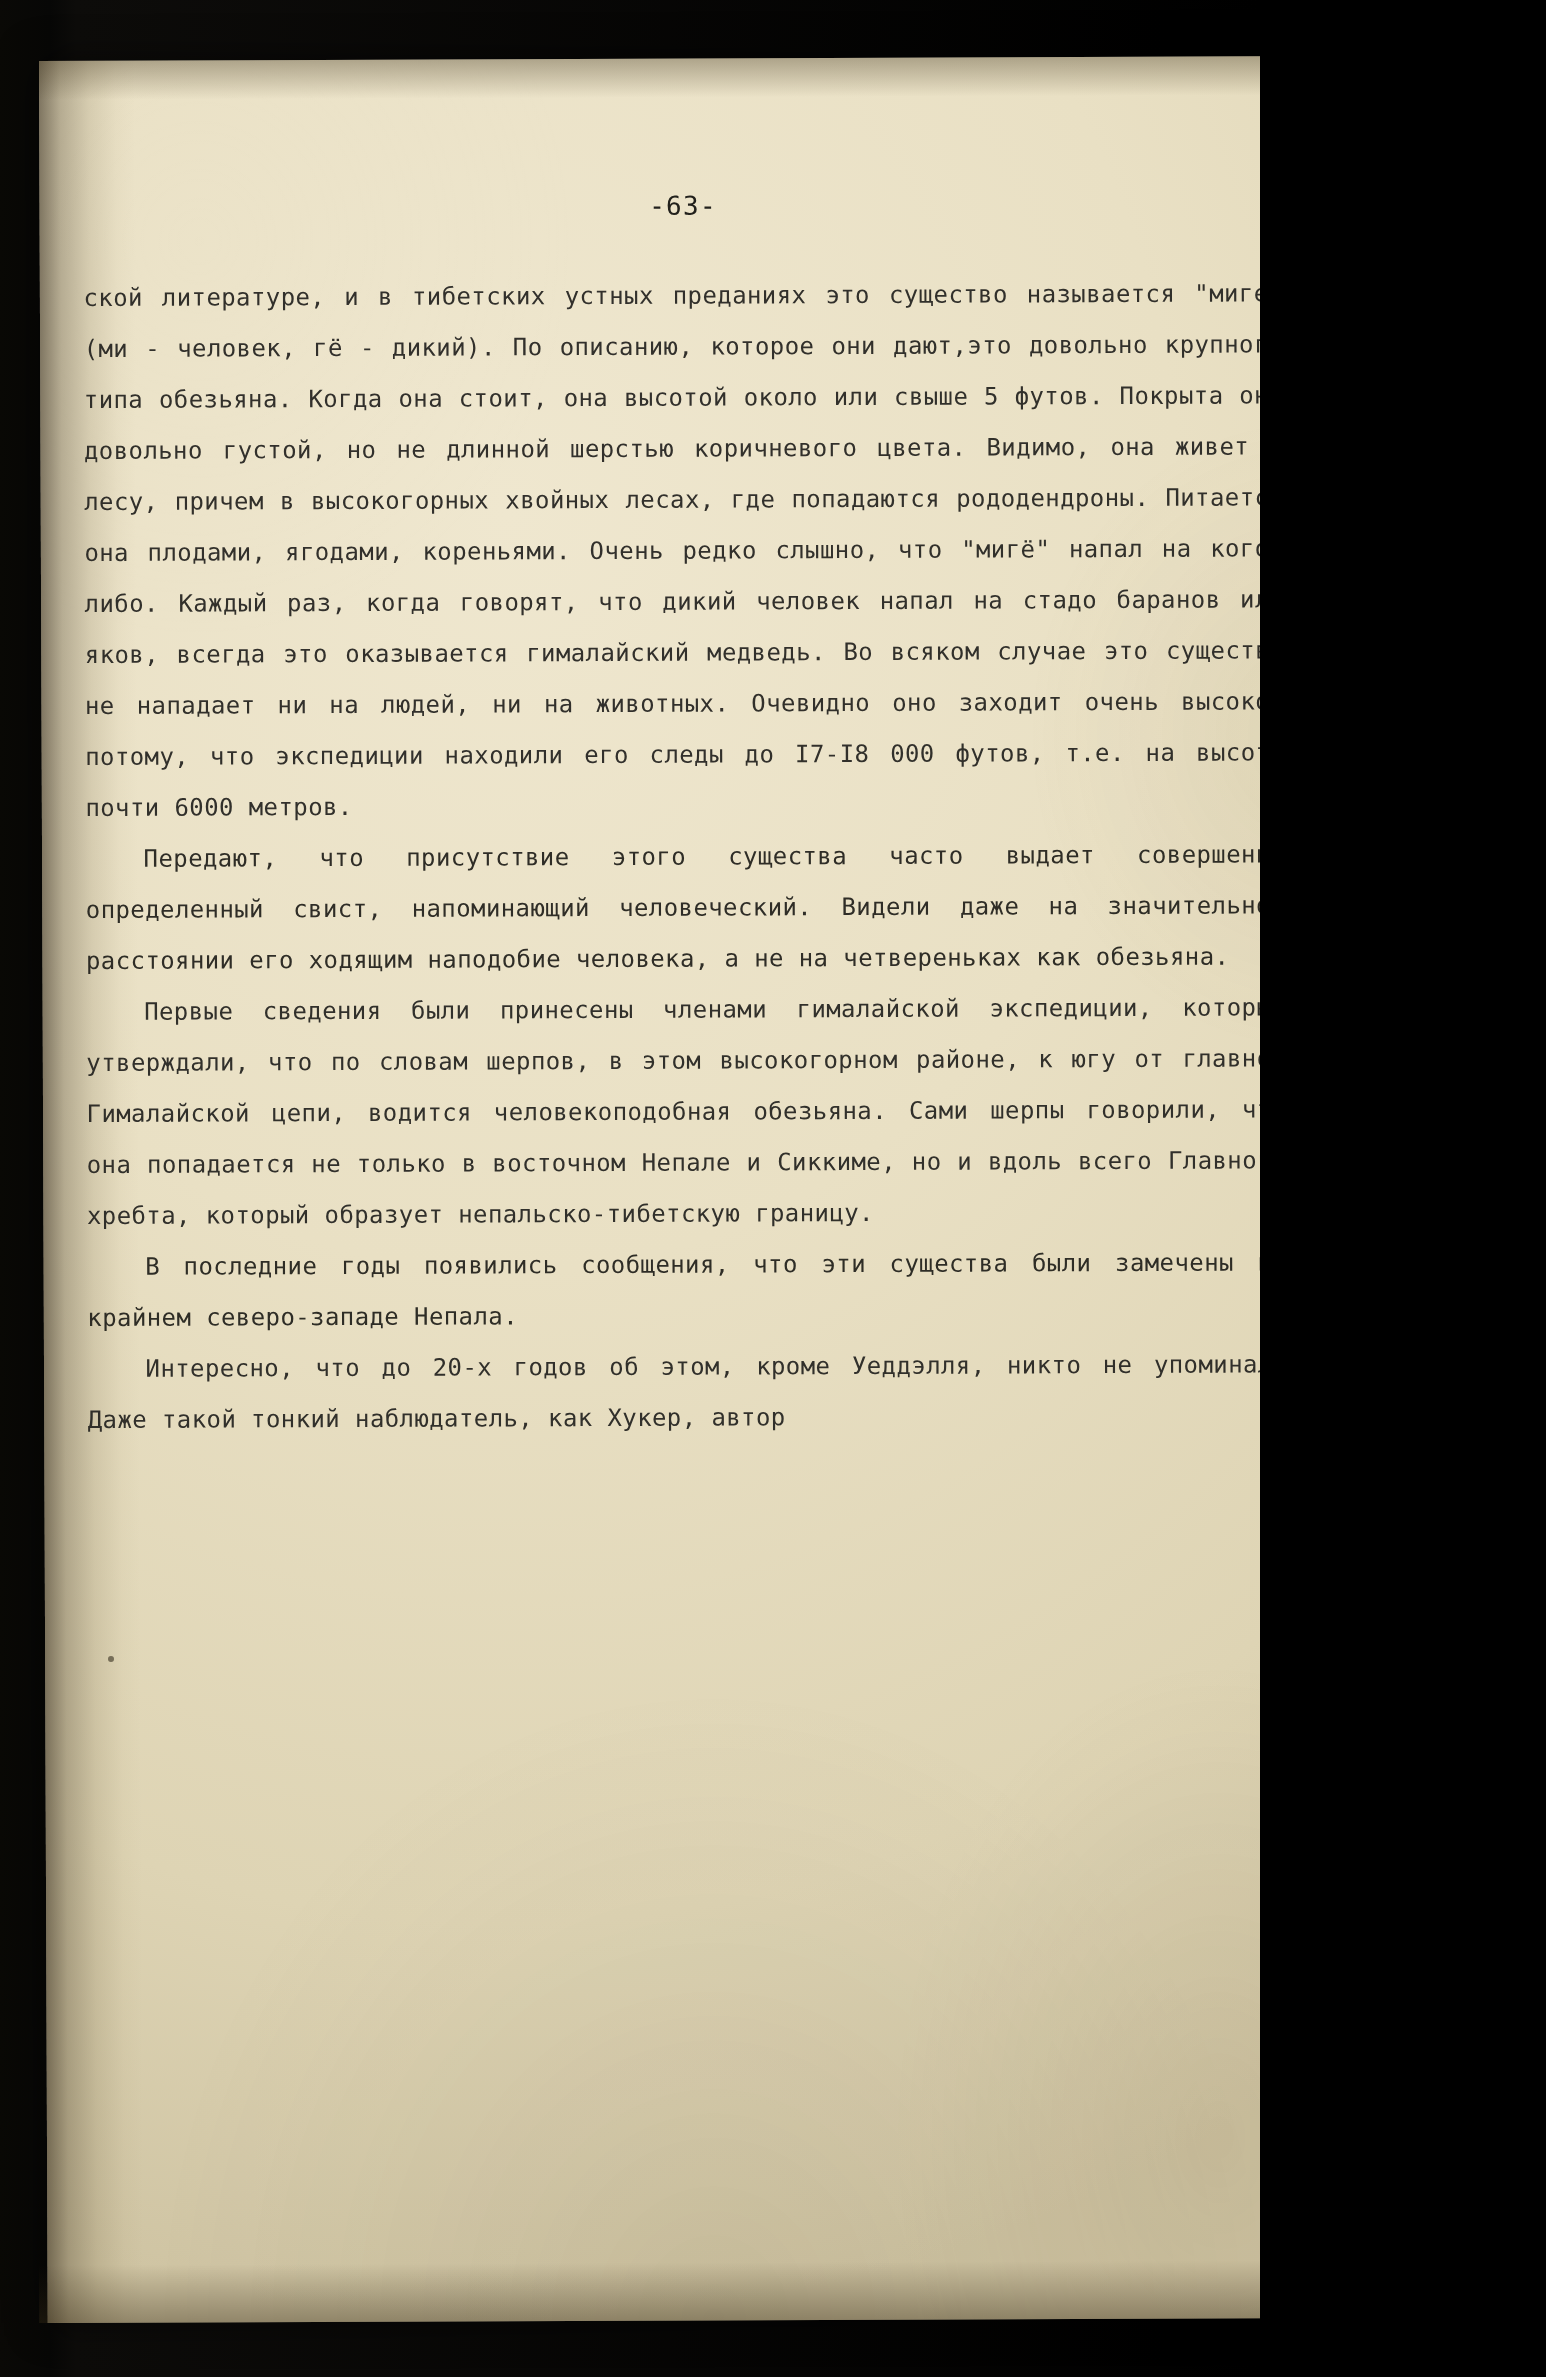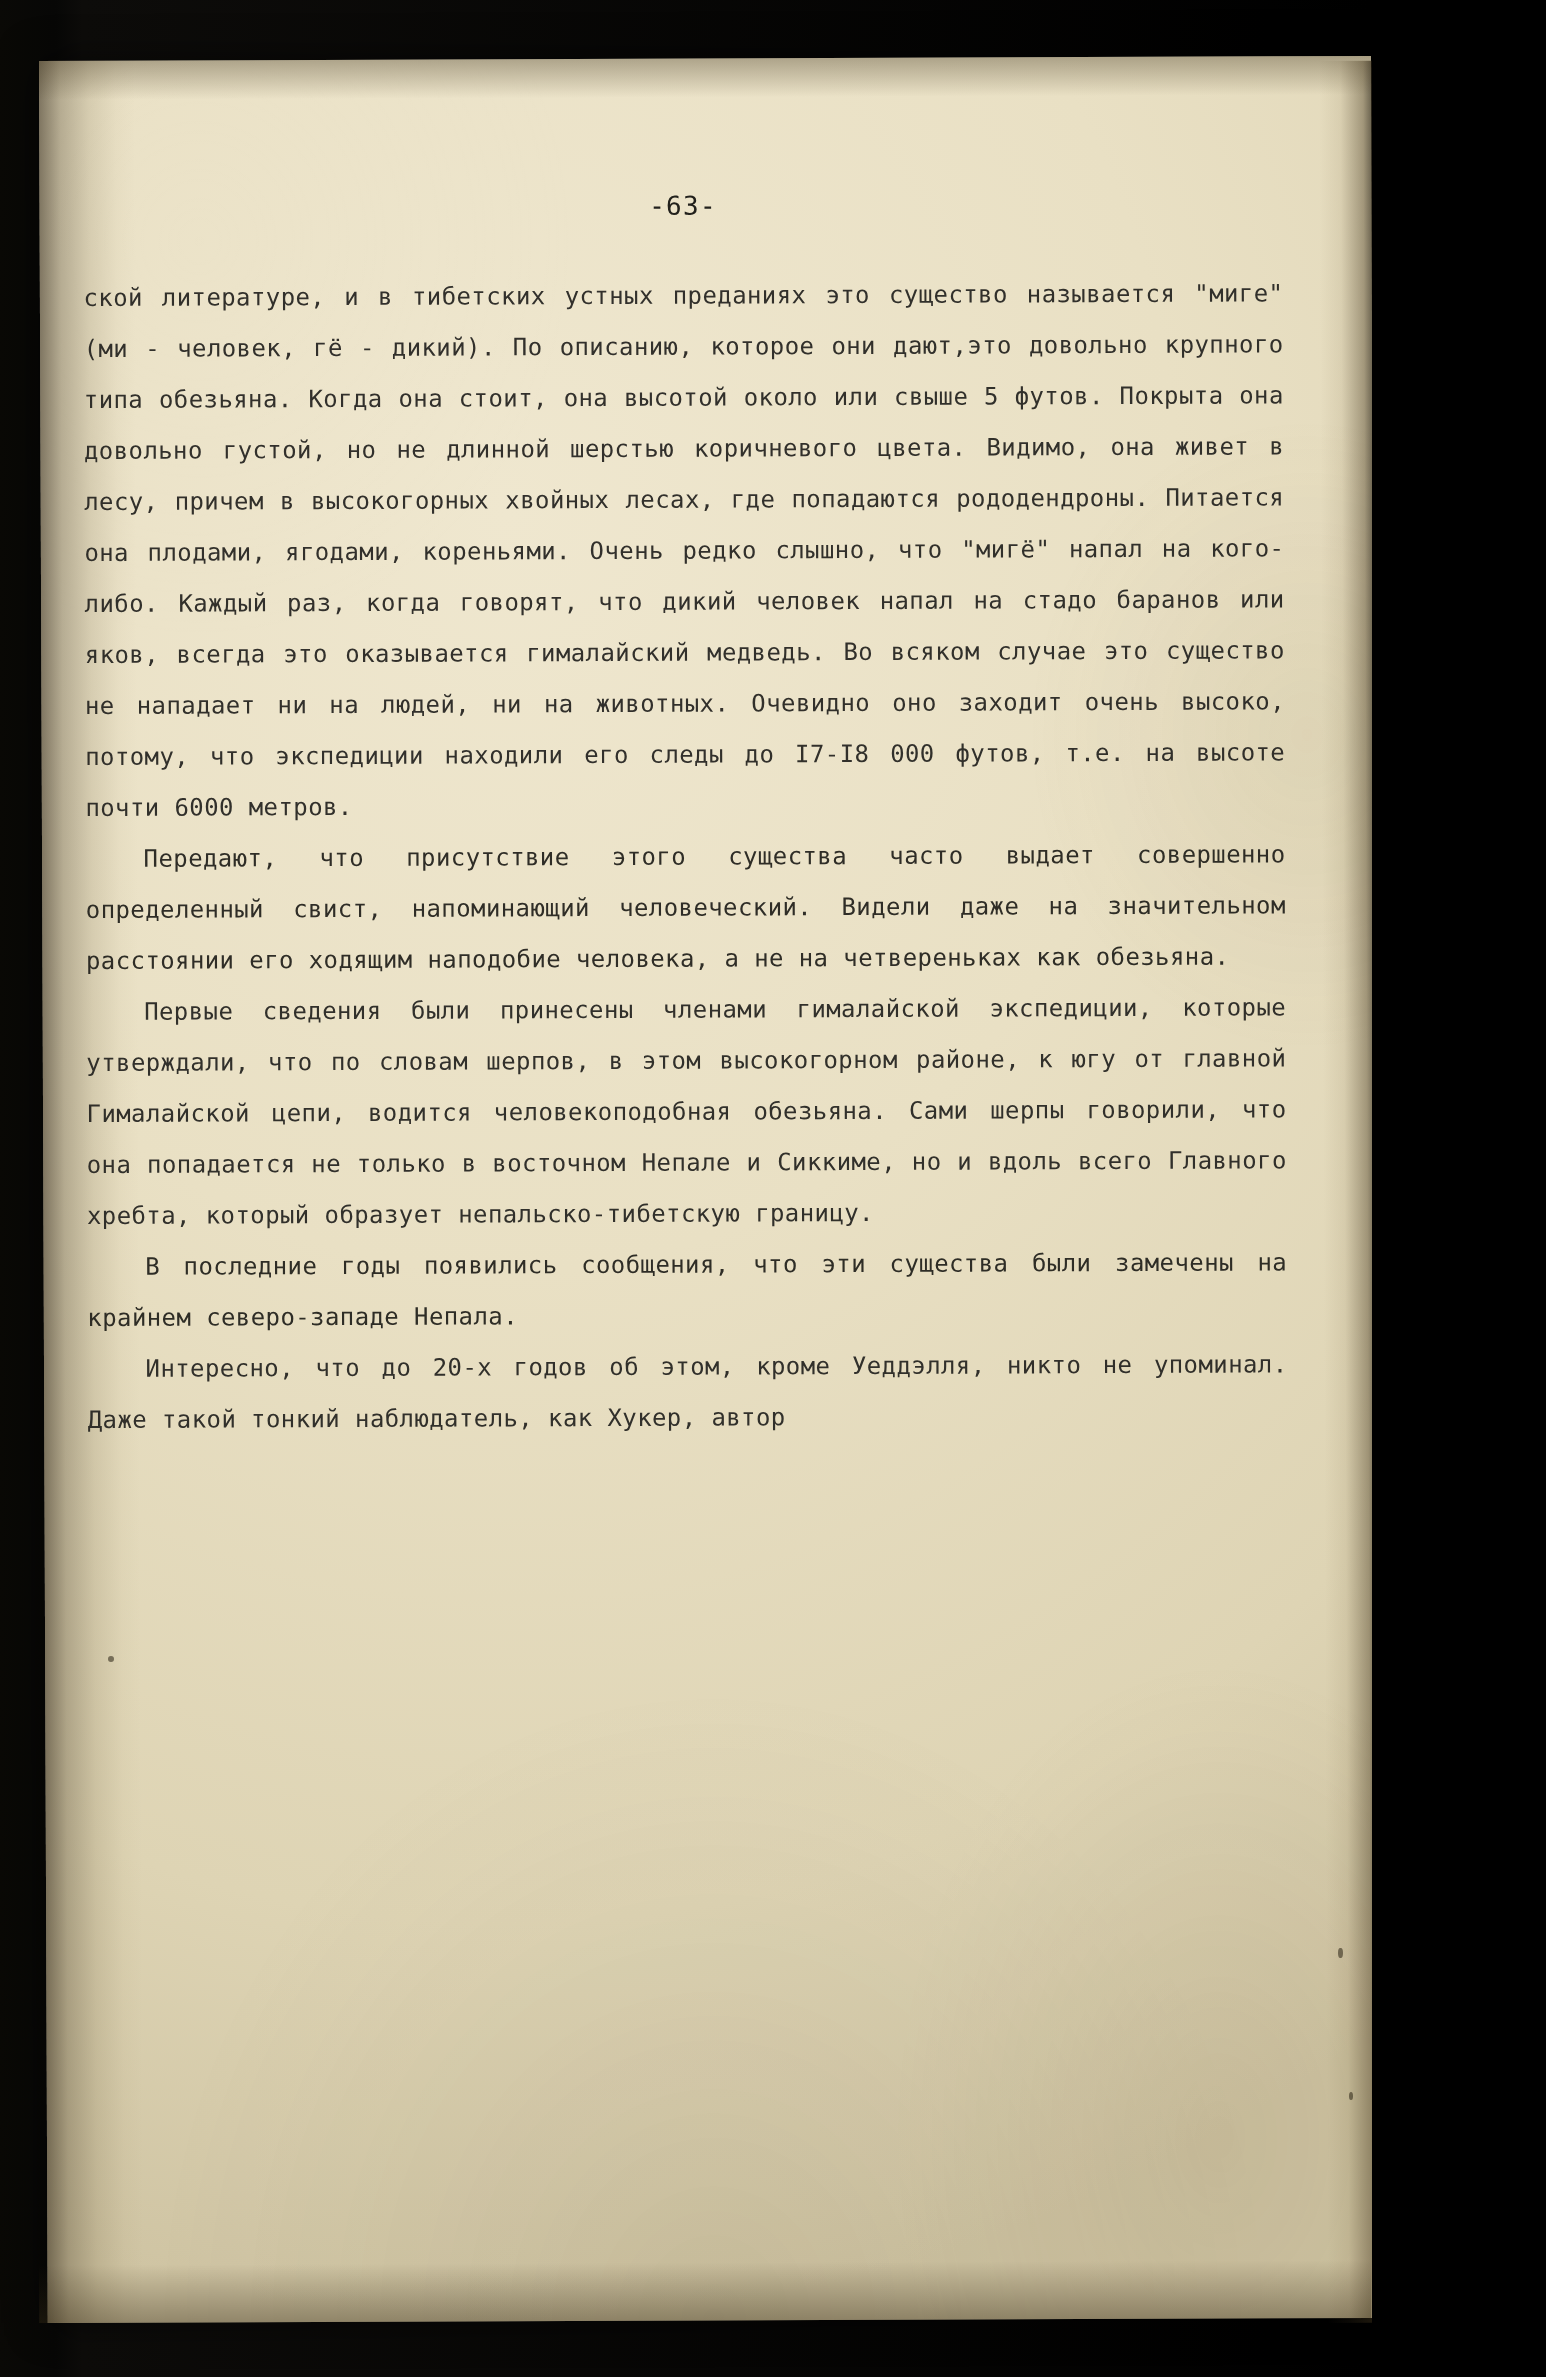--- a/index.html
+++ b/index.html
@@ -2,21 +2,21 @@
 <html style="font-size:10.3px"><head>
 <meta charset="utf-8">
 <style>
   html, body {
     margin: 0;
     padding: 0;
     background: #000000;
   }
   .page-scan {
     position: relative;
-    width: 1372px;
+    width: 1260px;
     height: 2377px;
     background: #000000;
     overflow: hidden;
   }
   
   .scanner-bed {
     position: absolute;
     inset: 0;
     background:
       linear-gradient(90deg, #0a0906 0%, #070706 4%, #0d0c0a 6%, #000 100%);

